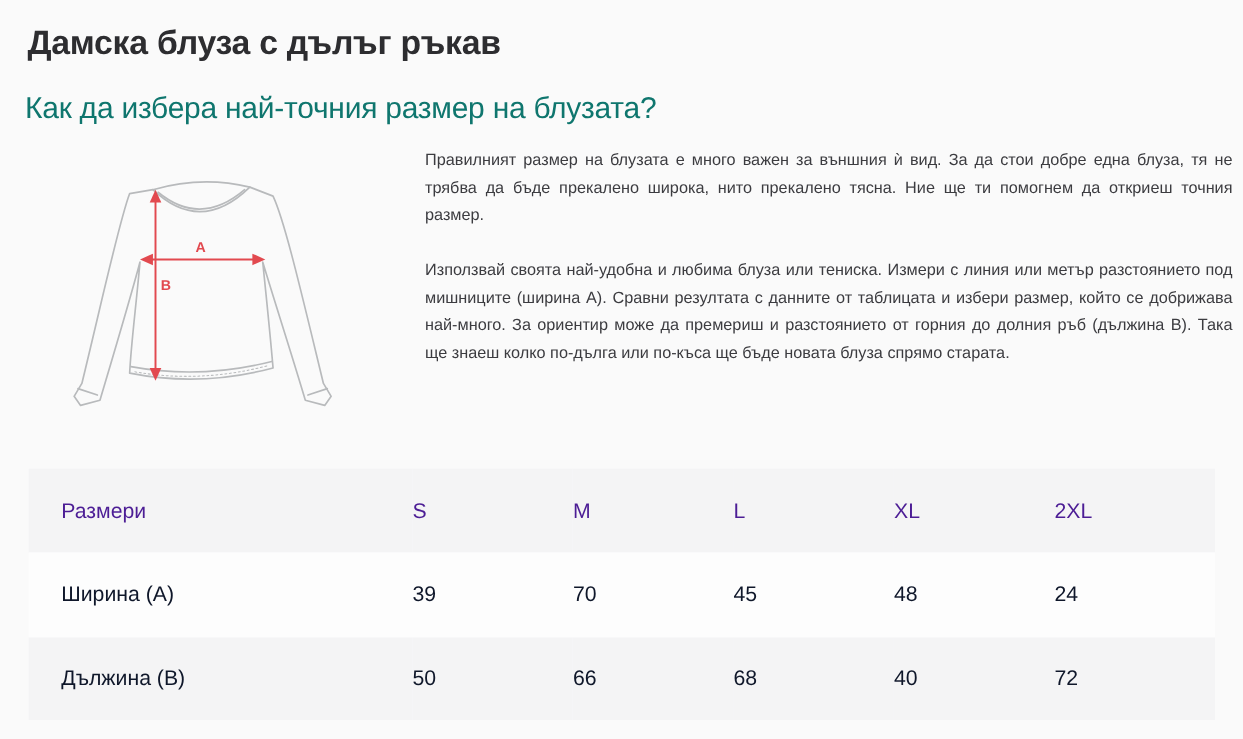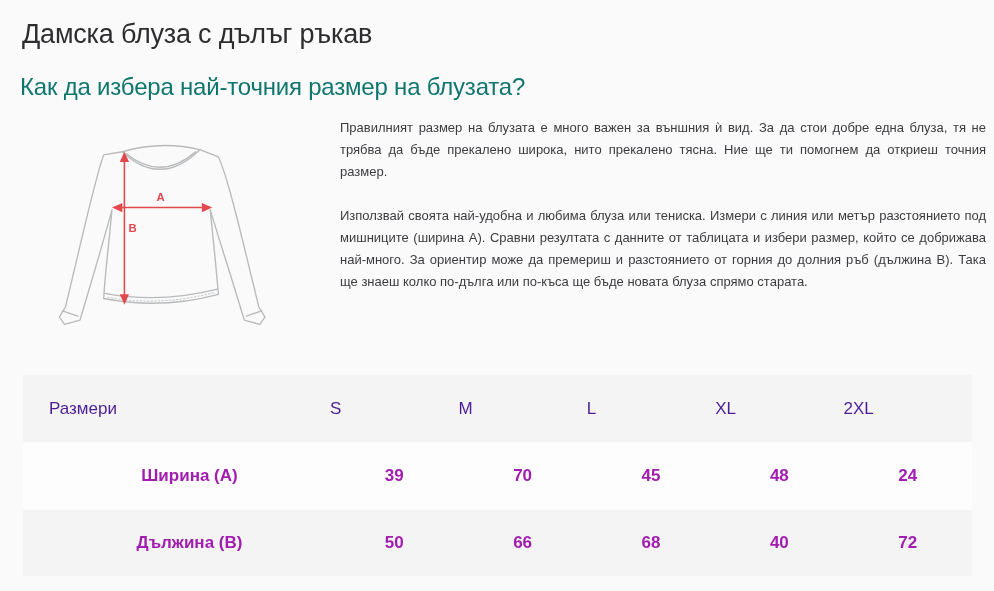--- a/index.html
+++ b/index.html
@@ -4,21 +4,21 @@
 <style>
   html,body{margin:0;padding:0;}
   body{
     width:994px;height:591px;position:relative;overflow:hidden;
     background:#fafafa;
     font-family:"Liberation Sans","DejaVu Sans",sans-serif;
     color:#3d3d41;
   }
   .page-title{
     position:absolute;left:22px;top:19px;margin:0;
-    font-size:27px;line-height:30px;font-weight:400;color:#2d2d30;
+    font-size:27px;line-height:30px;font-weight:700;color:#2d2d30;
     letter-spacing:-0.2px;
   }
   .section-heading{
     position:absolute;left:20px;top:73px;margin:0;
     font-size:24px;line-height:27px;font-weight:400;color:#0f766e;
     letter-spacing:-0.2px;
   }
   .figure{
     position:absolute;left:50px;top:131px;width:248px;height:212px;
   }
@@ -36,21 +36,21 @@
   }
   col.c-label{width:307px;}
   .size-table th,.size-table td{
     text-align:left;padding:0;vertical-align:middle;
     font-size:17px;
   }
   .size-table th{
     height:67px;font-weight:400;color:#4c1d95;
   }
   .size-table td{
-    height:68px;font-weight:700;color:#a21caf;text-align:center;
+    height:68px;font-weight:400;color:#0f172a;
   }
   .size-table tr.row-last td{height:66px;}
   .size-table th:first-child,.size-table td:first-child{padding-left:26px;}
   tr.row-shade{background:#f4f4f5;}
   tr.row-light{background:#fdfdfd;}
 </style>
 </head>
 <body>
 
 <h1 class="page-title">Дамска блуза с дълъг ръкав</h1>

